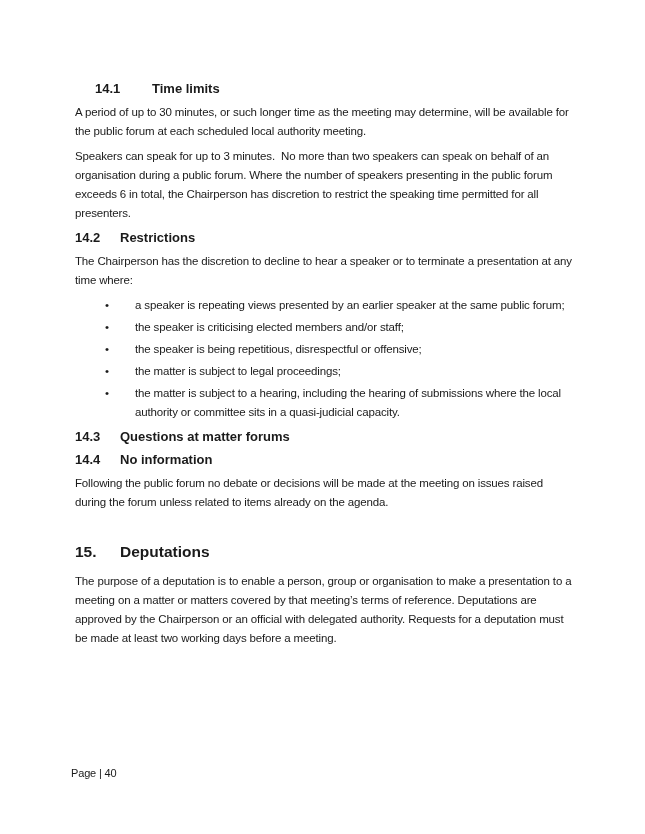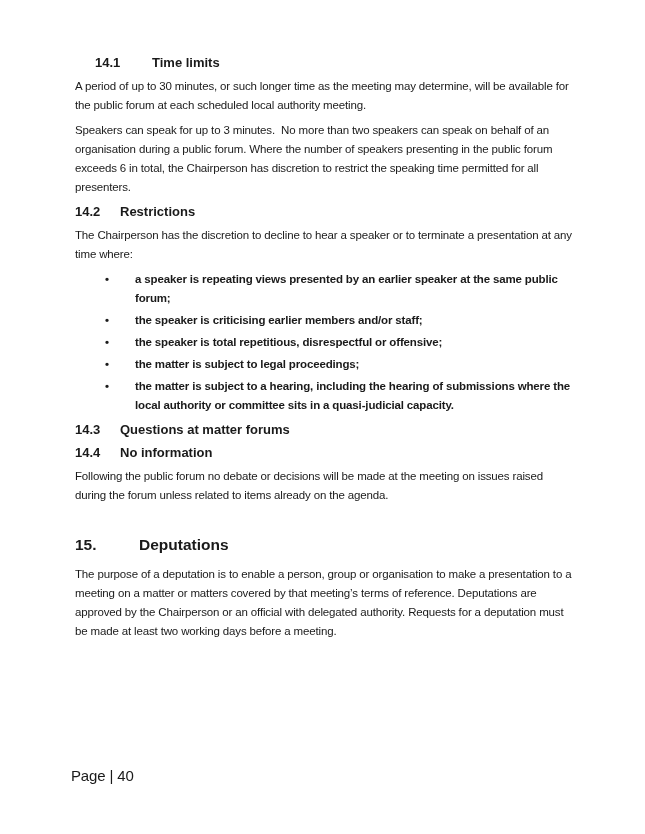--- a/index.html
+++ b/index.html
@@ -6,21 +6,21 @@
     margin: 0;
     padding: 0;
     background: #ffffff;
   }
   .page {
     position: relative;
     width: 645px;
     height: 834px;
     background: #ffffff;
     box-sizing: border-box;
-    padding: 48px 70px 0 75px;
+    padding: 74px 70px 0 75px;
     font-family: "Liberation Sans", sans-serif;
     color: #1a1a1a;
     overflow: hidden;
   }
   .body-text, .page p {
     font-size: 11.5px;
     line-height: 19px;
     letter-spacing: -0.15px;
     margin: 0 0 6px 0;
     white-space: pre-wrap;
@@ -40,50 +40,48 @@
   }
   h2.sec-heading.indented .num {
     flex: 0 0 57px;
   }
   h1.chap-heading {
     font-size: 15.5px;
     line-height: 20px;
     font-weight: bold;
     margin: 30px 0 10px 0;
     display: flex;
-    gap: 19px;
   }
   h1.chap-heading .num {
     flex: 0 0 45px;
   }
   ul.bullets {
     list-style: none;
     margin: 0 0 6px 0;
     padding: 0;
-    font-weight: bold;
   }
   ul.bullets li {
     position: relative;
     padding-left: 60px;
     font-size: 11.5px;
     line-height: 19px;
     letter-spacing: -0.15px;
     margin-bottom: 3px;
   }
   ul.bullets li::before {
     content: "\2022";
     position: absolute;
     left: 30px;
     top: 0;
   }
   .footer {
     position: absolute;
     left: 71px;
     top: 767px;
-    font-size: 15px;
+    font-size: 11px;
     letter-spacing: -0.15px;
     color: #1a1a1a;
   }
 </style>
 </head>
 <body>
 
 <div class="page">
 
   <section>
@@ -96,22 +94,22 @@
   </section>
 
   <section>
     <h2 class="sec-heading">
       <span class="num">14.2</span>
       <span class="title">Restrictions</span>
     </h2>
     <p>The Chairperson has the discretion to decline to hear a speaker or to terminate a presentation at any time where:</p>
     <ul class="bullets">
       <li>a speaker is repeating views presented by an earlier speaker at the same public forum;</li>
-      <li>the speaker is criticising earlier members and/or staff;</li>
-      <li>the speaker is total repetitious, disrespectful or offensive;</li>
+      <li>the speaker is criticising elected members and/or staff;</li>
+      <li>the speaker is being repetitious, disrespectful or offensive;</li>
       <li>the matter is subject to legal proceedings;</li>
       <li>the matter is subject to a hearing, including the hearing of submissions where the local authority or committee sits in a quasi-judicial capacity.</li>
     </ul>
   </section>
 
   <section>
     <h2 class="sec-heading">
       <span class="num">14.3</span>
       <span class="title">Questions at matter forums</span>
     </h2>

